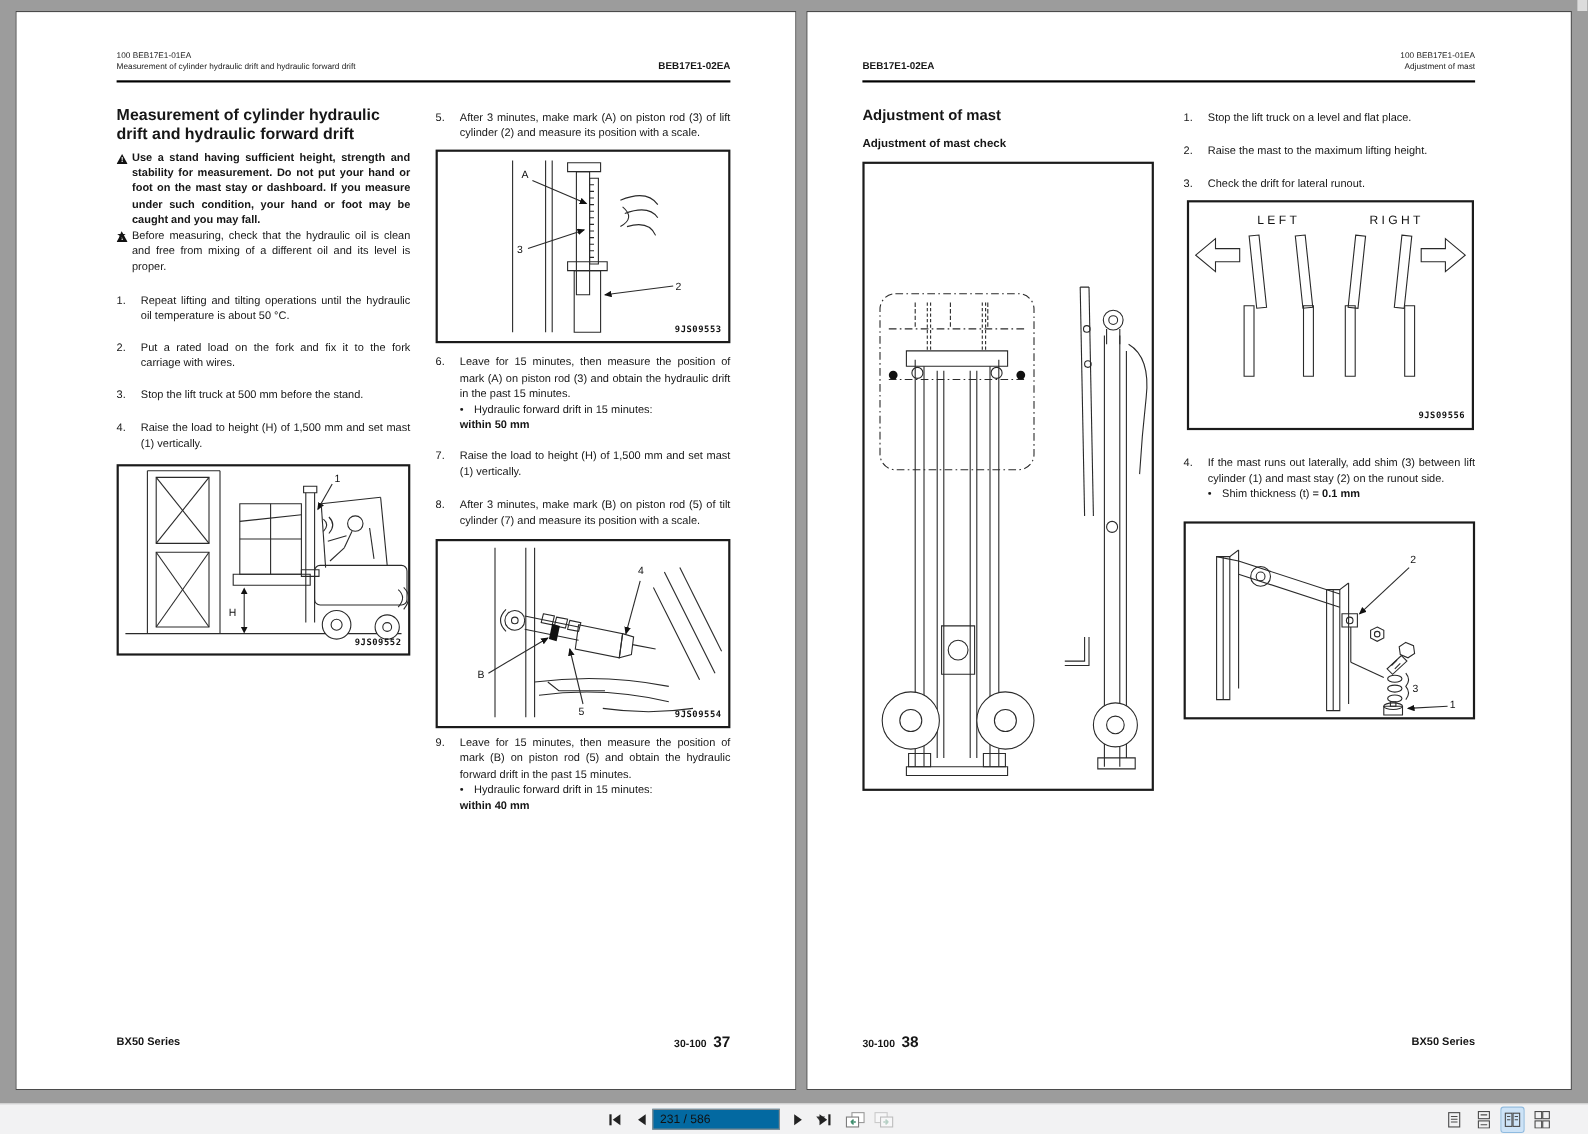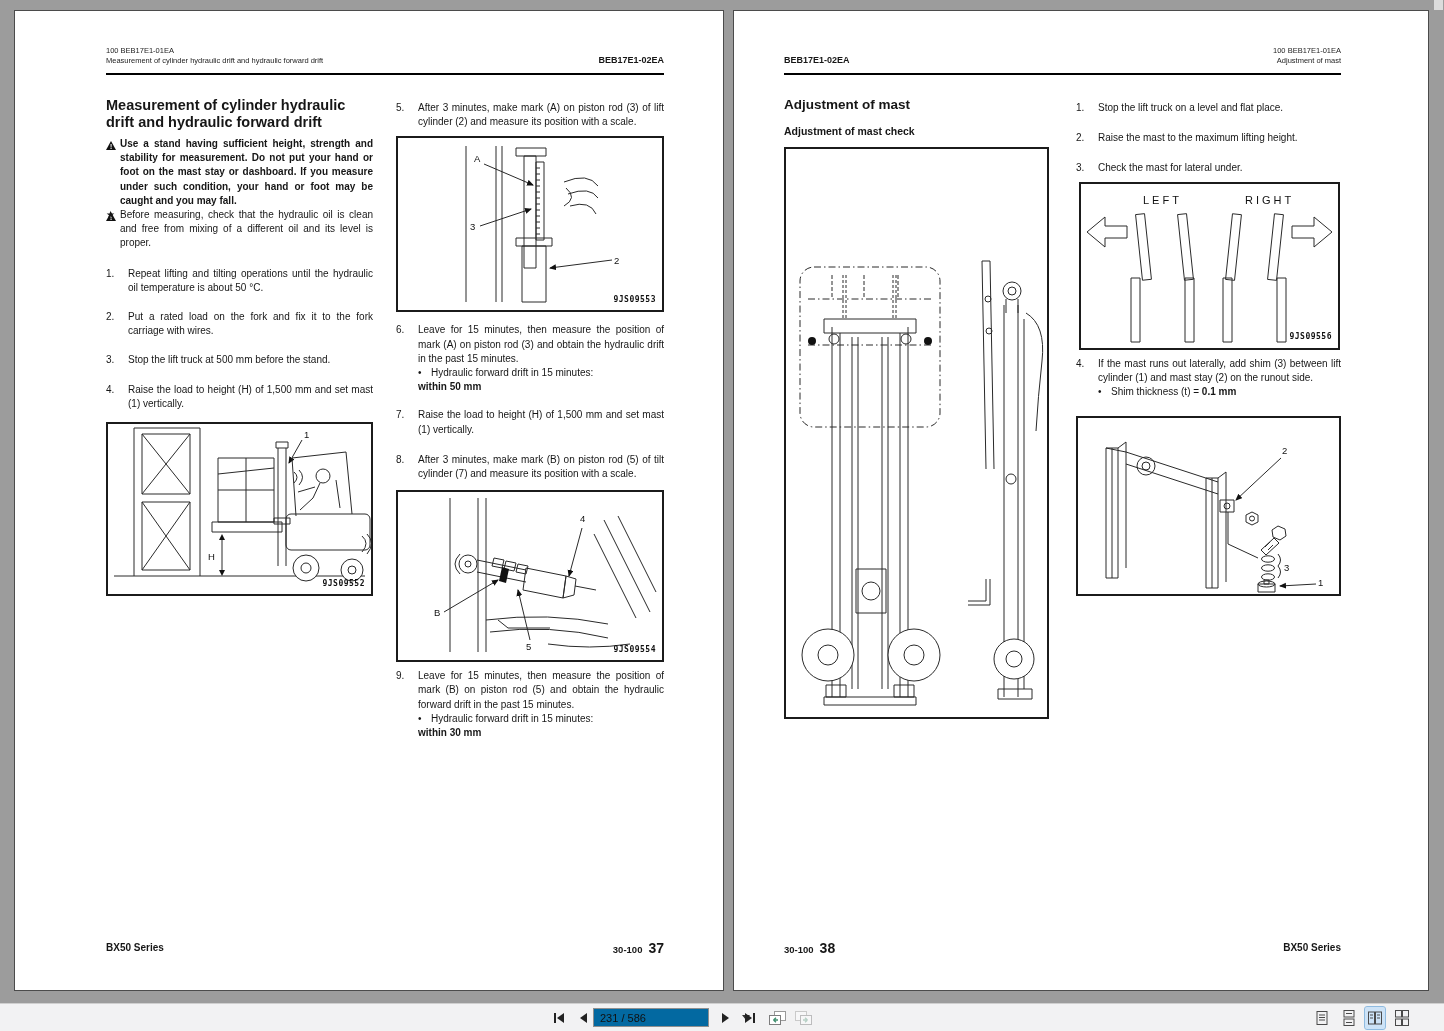--- a/index.html
+++ b/index.html
@@ -265,21 +265,21 @@
       </div>
 
       <div class="step" style="margin-bottom:0;">
         <span class="sn">9.</span>
         <span class="st">Leave for 15 minutes, then measure the position of mark (B) on piston rod (5) and obtain the hydraulic forward drift in the past 15 minutes.</span>
       </div>
       <div class="bul">
         <span class="bg">•</span>
         <span>Hydraulic forward drift in 15 minutes:</span>
       </div>
-      <div class="val">within 30 mm</div>
+      <div class="val">within 40 mm</div>
     </div>
 
     <div class="abs ftr-brand" style="left:91px;top:931px;">BX50 Series</div>
     <div class="abs" style="left:380px;top:928px;width:269px;text-align:right;">
       <span class="ftr-sec">30-100</span><span class="ftr-num">37</span>
     </div>
   </div>
 
   <div class="page page2">
     <div class="abs hdr-code" style="left:50px;top:44px;">BEB17E1-02EA</div>
@@ -356,24 +356,24 @@
       <div class="step" style="margin-top:4px;margin-bottom:16px;">
         <span class="sn">1.</span>
         <span class="st">Stop the lift truck on a level and flat place.</span>
       </div>
       <div class="step" style="margin-bottom:16px;">
         <span class="sn">2.</span>
         <span class="st">Raise the mast to the maximum lifting height.</span>
       </div>
       <div class="step" style="margin-bottom:6px;">
         <span class="sn">3.</span>
-        <span class="st">Check the mast for lateral under.</span>
-      </div>
-
-      <div class="figbox" style="width:261px;height:168px;margin-left:3px;margin-bottom:7px;">
+        <span class="st">Check the drift for lateral runout.</span>
+      </div>
+
+      <div class="figbox" style="width:261px;height:209px;margin-left:3px;margin-bottom:24px;">
         <svg class="draw" width="257" height="161" viewBox="0 0 257 161">
           <text x="62" y="20" font-size="11" letter-spacing="3" fill="#111" font-family="Liberation Sans, sans-serif">LEFT</text>
           <text x="164" y="20" font-size="11" letter-spacing="3" fill="#111" font-family="Liberation Sans, sans-serif">RIGHT</text>
           <polygon class="ln" points="6,48 24,33 24,42 46,42 46,54 24,54 24,63"></polygon>
           <polygon class="ln" points="251,48 233,33 233,42 211,42 211,54 233,54 233,63"></polygon>
           <g transform="rotate(-6 62 63)">
               <rect class="ln" x="58" y="30" width="9" height="66"></rect>
             </g>
           <rect class="ln" x="50" y="94" width="9" height="64"></rect>
           <g transform="rotate(-6 104 63)">

